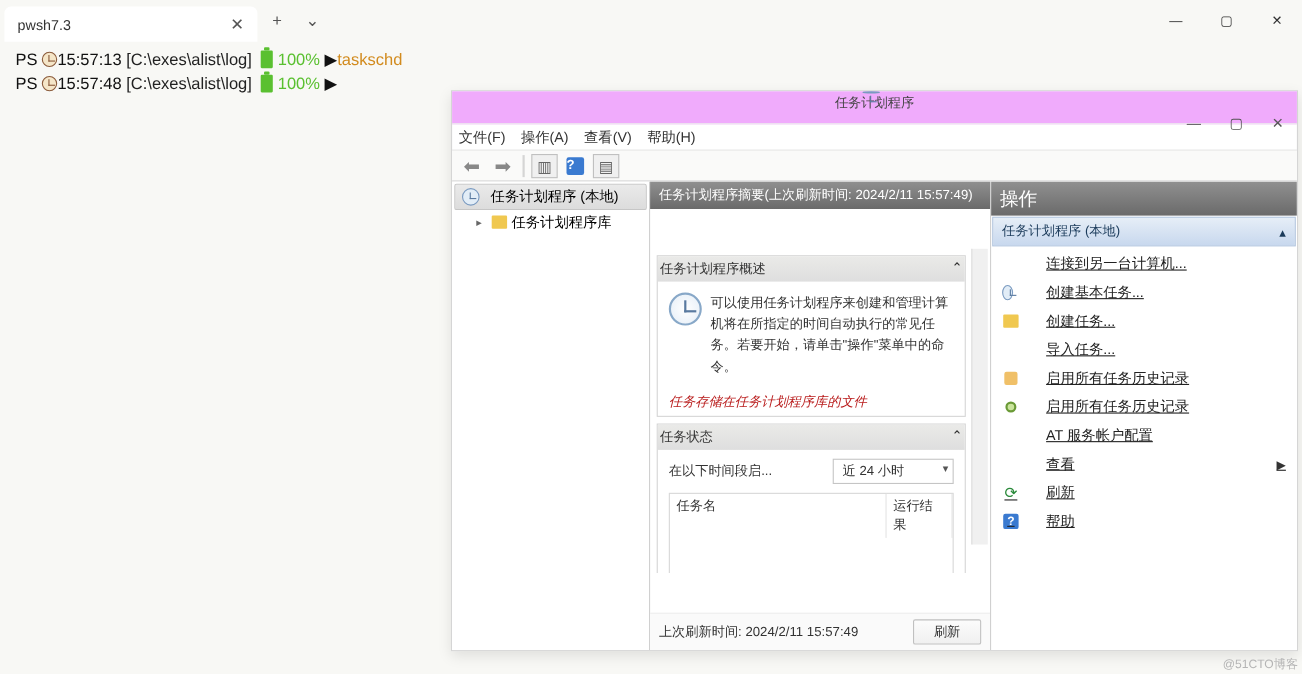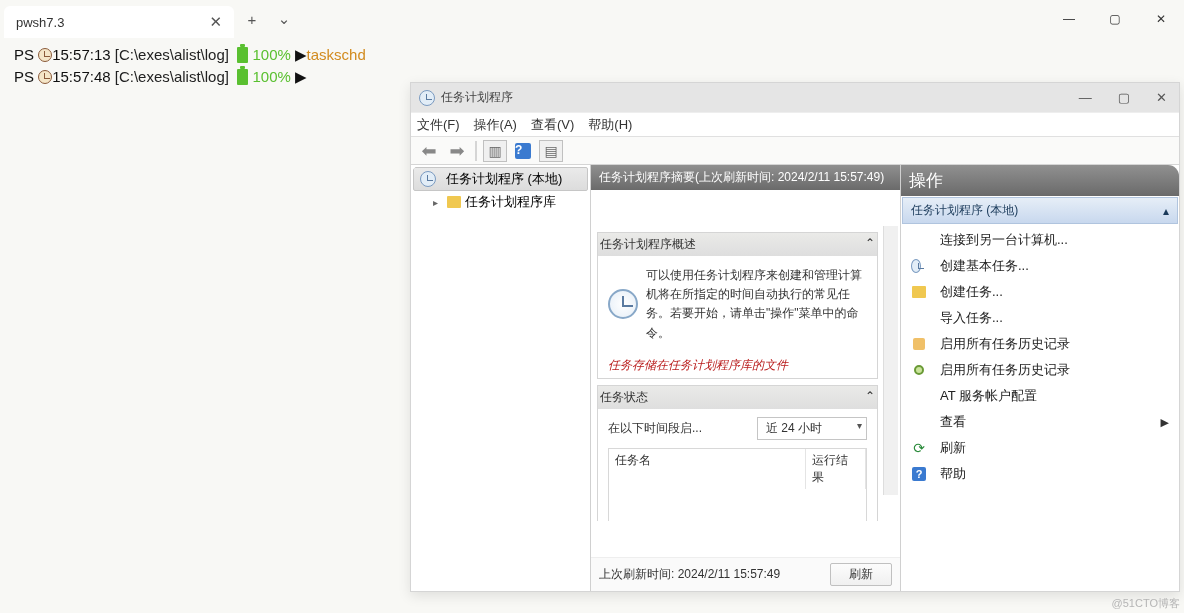--- a/index.html
+++ b/index.html
@@ -19,71 +19,71 @@
 .t-path { color: #222; }
 .t-batt { color: #5ac030; }
 .t-arrow { color: #111; }
 .t-cmd { color: #d28b1e; }
 .clock-icon { display:inline-block; width:14px; height:14px; border:1.5px solid #8a5a3a; border-radius:50%; position:relative; vertical-align:-2px; background:#f5e6c8; }
 .clock-icon::after { content:""; position:absolute; width:5px; height:5px; border-left:1.5px solid #8a5a3a; border-bottom:1.5px solid #8a5a3a; top:2px; left:5px; }
 .batt-icon { display:inline-block; width:11px; height:16px; background:#5ac030; border-radius:1px; position:relative; vertical-align:-3px; }
 .batt-icon::before { content:""; position:absolute; top:-3px; left:3px; width:5px; height:3px; background:#5ac030; border-radius:1px; }
 
 .task-window { position: absolute; top: 82px; left: 410px; width: 770px; height: 510px; background: #fff; border: 1px solid #d5d5d5; display: flex; flex-direction: column; box-shadow: 0 4px 12px rgba(0,0,0,0.1); }
-.tw-titlebar { height: 30px; background: #e5e5e5; display: flex; align-items: center; padding: 0 8px; font-size: 12px; color: #444; border-bottom: 1px solid #eee; }
+.tw-titlebar { height: 30px; background: #f0abfc; display: flex; align-items: center; padding: 0 8px; font-size: 12px; color: #444; border-bottom: 1px solid #eee; flex-direction: column; }
 .tw-title-icon { width:16px; height:16px; border:1.5px solid #7a9ac0; border-radius:50%; margin-right:6px; position:relative; background:#e2edf7; }
 .tw-title-icon::after { content:""; position:absolute; width:5px; height:5px; border-left:1.5px solid #5a7aa0; border-bottom:1.5px solid #5a7aa0; top:3px; left:6px; }
 .tw-controls { margin-left:auto; display:flex; gap:18px; color:#555; }
 .tw-ctrl { cursor:pointer; font-size:13px; padding:2px 4px; }
 
 .tw-menubar { height:24px; padding:0 6px; display:flex; align-items:center; gap:14px; font-size:13px; color:#333; border-bottom:1px solid #e0e0e0; }
 .tw-menu { cursor:pointer; }
 .tw-toolbar { height:28px; padding:0 6px; display:flex; align-items:center; gap:4px; background:#fafaf9; border-bottom:1px solid #d5d5d5; }
 .tb-btn { width:24px; height:22px; display:flex; align-items:center; justify-content:center; cursor:pointer; color:#666; font-size:14px; border:1px solid transparent; }
 .tb-btn.boxed { border:1px solid #c0c0c0; background:#f0f0f0; }
 .tb-nav { font-size:18px; color:#888; }
 .tb-help { background:#3a7ad0; color:#fff; width:16px; height:16px; border-radius:2px; font-size:12px; font-weight:bold; }
 
-.tw-body { flex:1; display:flex; overflow:hidden;border-radius:11px; }
+.tw-body { flex:1; display:flex; overflow:hidden; }
 .tw-tree { width:180px; border-right:1px solid #d0d0d0; background:#fff; font-size:13px; padding:2px 0; }
 .tree-row { padding:2px 6px; display:flex; align-items:center; gap:4px; cursor:pointer; }
 .tree-row.sel { background: linear-gradient(#eaeaea,#dcdcdc); border:1px solid #c6c6c6; border-radius:2px; margin:0 2px; }
 .tree-row.sel .tw-title-icon { flex-shrink:0; }
 .tree-indent { padding-left:22px; }
 .tree-exp { color:#666; font-size:10px; width:10px; }
 .folder-icon { width:14px; height:12px; background:#f0c850; border-radius:1px; display:inline-block; flex-shrink:0; }
 
 .tw-center { flex:1; display:flex; flex-direction:column; border-right:1px solid #d0d0d0; min-width:0; position:relative;gap:36px; }
 .center-header { background: linear-gradient(#909090,#6a6a6a); color:#fff; font-size:12px; padding:4px 8px; }
 .center-content { flex:1; padding:6px; overflow:hidden; display:flex; flex-direction:column; gap:6px; position:relative; }
 .scroll-hint { position:absolute; right:2px; top:0; bottom:26px; width:15px; background:#f0f0f0; border-left:1px solid #ddd; }
 .panel { border:1px solid #d5d5d5; background:#fff; }
 .panel-head { background: linear-gradient(#eaeae8,#dedede); padding:3px 2px; font-size:12px; color:#333; display:flex; justify-content:space-between; cursor:pointer; }
-.panel-body { padding:10px 10px; font-size:12px; color:#333; display:flex; gap:8px;align-items:center; }
+.panel-body { padding:10px 10px; font-size:12px; color:#333; display:flex; gap:8px; }
 .big-clock { width:30px; height:30px; border:2px solid #88a8c8; border-radius:50%; flex-shrink:0; position:relative; background:radial-gradient(#fff,#e5eef7); }
 .big-clock::after { content:""; position:absolute; width:9px; height:9px; border-left:2px solid #5a7aa0; border-bottom:2px solid #5a7aa0; top:5px; left:12px; }
 .desc-text { line-height:1.6; }
 .truncated-row { padding:4px 10px; font-size:12px; color:#b91c1c; white-space:nowrap; overflow:hidden; text-overflow: clip; font-weight:500;font-style:italic; }
 .status-body { padding:8px 10px; font-size:12px; color:#333; }
 .status-row { display:flex; align-items:center; justify-content:space-between; margin-bottom:8px; }
 .combo { border:1px solid #c5c5c5; padding:2px 18px 2px 8px; font-size:12px; position:relative; background:#fff; cursor:pointer; min-width:110px; }
 .combo::after { content:"▾"; position:absolute; right:4px; top:2px; color:#555; font-size:10px; }
 .summary-line { white-space:nowrap; overflow:hidden; }
 .task-table { border:1px solid #d8d8d8; margin-top:8px; }
 .task-table-head { display:flex; font-size:12px; color:#333;justify-content:space-between; }
 .task-table-head > div { padding:3px 6px; border-right:1px solid #e4e4e4; }
 .task-table-body { height:46px; }
 .center-footer { padding:5px 8px; font-size:12px; color:#333; display:flex; align-items:center; justify-content:space-between; border-top:1px solid #eee; background:#fafafa; }
 .refresh-btn { border:1px solid #c0c0c0; padding:2px 18px; font-size:12px; cursor:pointer; background:linear-gradient(#fcfcfc,#f0f0f0); border-radius:2px; }
 
 .tw-actions { width:278px; background:#fff; display:flex; flex-direction:column; font-size:13px; }
 .act-header { background: linear-gradient(#909090,#6a6a6a); color:#fff; font-size:17px; padding:4px 8px; }
 .act-section { background: linear-gradient(#e6eef7,#c8d8ee); padding:4px 8px; font-size:12px; color:#1a3a5a; border:1px solid #b0c4de; margin:1px; display:flex; justify-content:space-between; align-items:center; cursor:pointer; }
 .act-list { padding:2px 0; }
-.act-item { padding:4px 10px; display:flex; align-items:center; gap:13px; cursor:pointer; font-size:13px; color:#222; }
+.act-item { padding:4px 10px; display:flex; align-items:center; gap:24px; cursor:pointer; font-size:13px; color:#222;text-decoration:underline; }
 .act-arrow { margin-left:auto; color:#333; font-size:11px; }
 .ai-icon { width:16px; height:16px; display:flex; align-items:center; justify-content:center; flex-shrink:0; }
 .ic-run { width:12px;height:12px;background:#f0c068;border-radius:2px; }
 .ic-enable { width:10px;height:10px;border:2px solid #6a9a36;border-radius:50%; background:#cae49c;}
 .ic-refresh { color:#2a8a3a; font-size:14px; }
 .ic-help { width:14px;height:14px;background:#3a7ad0;color:#fff;border-radius:2px;font-size:11px;font-weight:bold;display:flex;align-items:center;justify-content:center; }
 
 .watermark { position:absolute; right:4px; bottom:2px; font-size:11px; color:#b5b5b5; }
 </style>
 </head>

